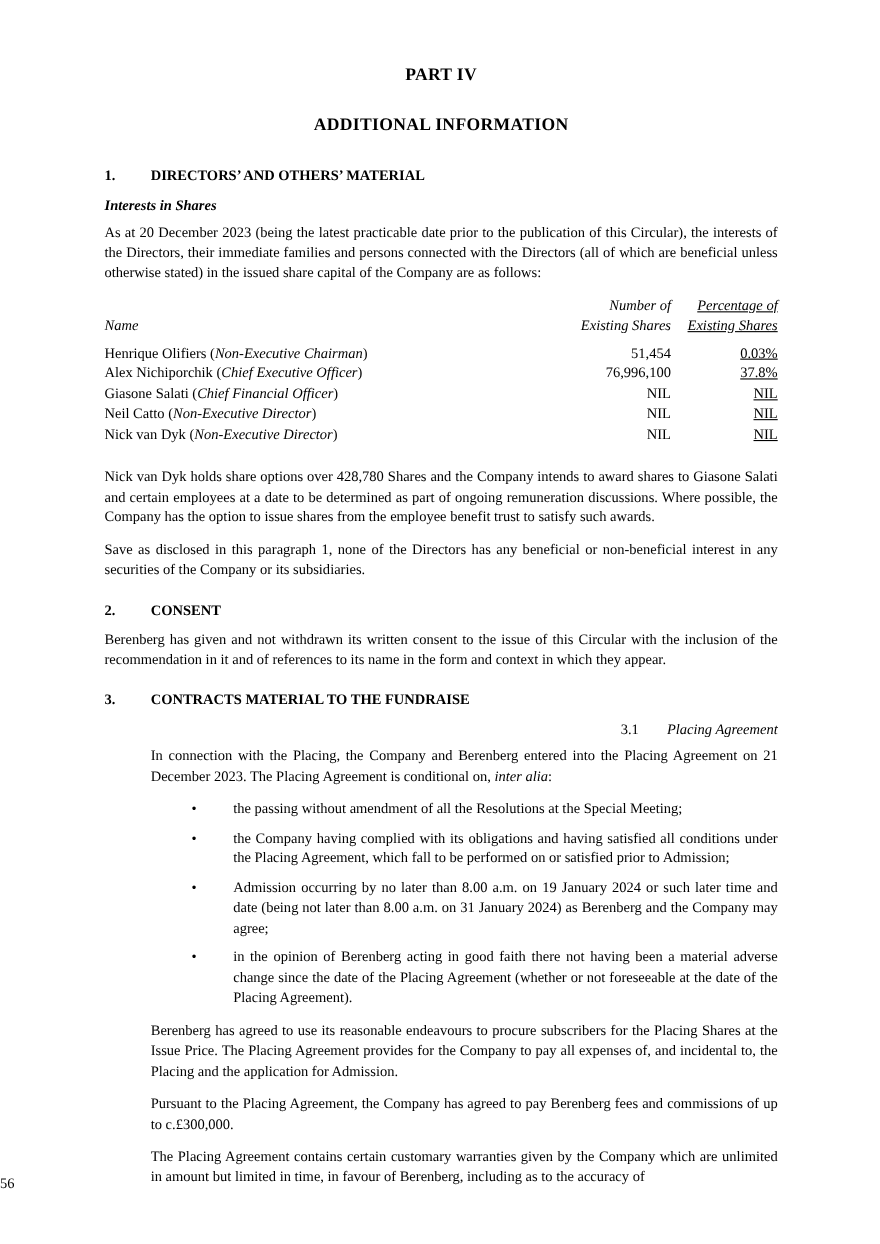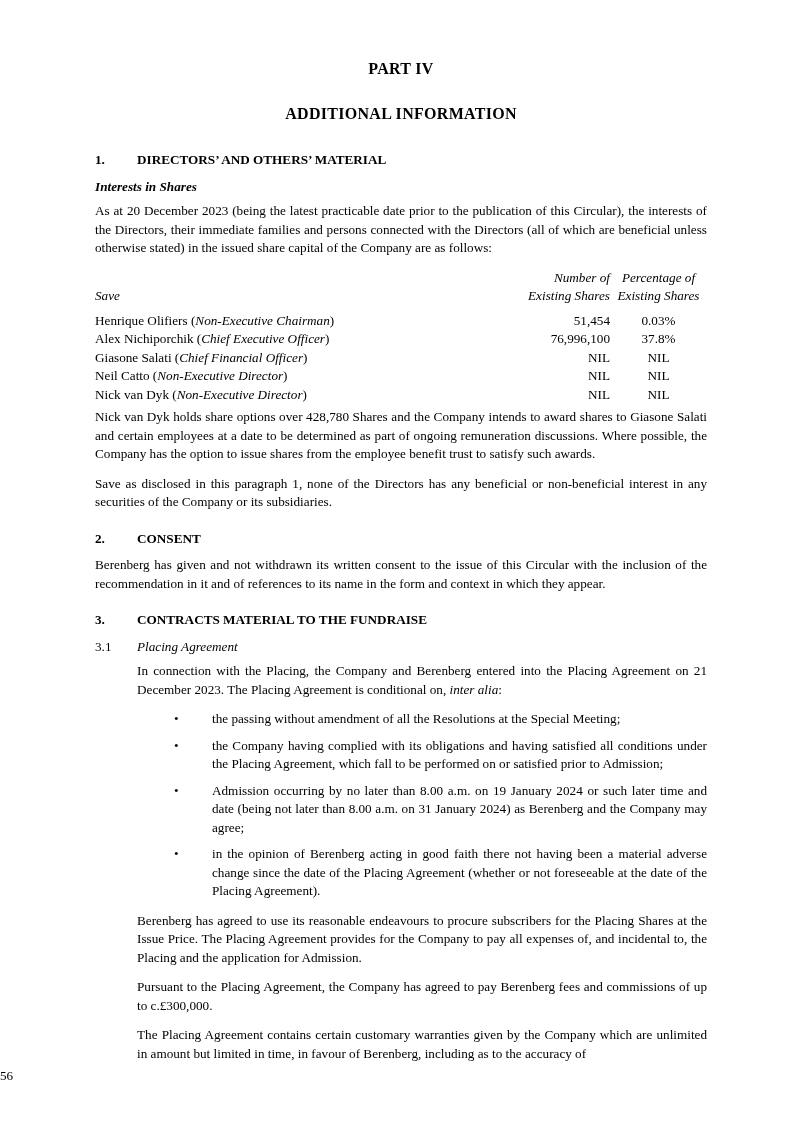--- a/index.html
+++ b/index.html
@@ -34,27 +34,27 @@
   }
   .sec-head.mt { margin-top: 18px; }
   .sec-num { flex: none; width: 42px; }
   .sec-num.plain { font-weight: normal; }
   .sub-head-ital { font-weight: normal; font-style: italic; }
 
   p.body { text-align: justify; margin-bottom: 11px; }
 
   .sub-ital-bold { font-weight: bold; font-style: italic; margin-bottom: 6px; }
 
-  .tbl { margin: 2px 0 4px 0; }
+  .tbl { margin: 2px 0 20px 0; }
   .tbl-hdr { display: flex; font-style: italic; }
   .tbl-hdr.second { margin-bottom: 6px; }
   .tbl-row { display: flex; }
   .t-name  { flex: 1 1 auto; }
   .t-shares { flex: none; width: 122px; text-align: right; }
-  .t-pct    { flex: none; width: 97px;  text-align: center; }
+  .t-pct    { flex: none; width: 97px;  text-align: right; text-decoration: underline; }
 
   .sub-content { margin-left: 42px; }
 
   .bullet { display: flex; margin-bottom: 8px; }
   .bullet.last { margin-bottom: 11px; }
   .bullet-marker { flex: none; width: 75px; padding-left: 37px; }
   .bullet-text { flex: 1 1 auto; text-align: justify; }
 
   .page-num {
     position: absolute;
@@ -81,21 +81,21 @@
 
   <p class="body">As at 20 December 2023 (being the latest practicable date prior to the publication of this Circular), the interests of the Directors, their immediate families and persons connected with the Directors (all of which are beneficial unless otherwise stated) in the issued share capital of the Company are as follows:</p>
 
   <div class="tbl">
     <div class="tbl-hdr">
       <div class="t-name"></div>
       <div class="t-shares">Number of</div>
       <div class="t-pct">Percentage of</div>
     </div>
     <div class="tbl-hdr second">
-      <div class="t-name">Save</div>
+      <div class="t-name">Name</div>
       <div class="t-shares">Existing Shares</div>
       <div class="t-pct">Existing Shares</div>
     </div>
 
     <div class="tbl-row">
       <div class="t-name"><span>Henrique Olifiers (</span><i>Non-Executive Chairman</i><span>)</span></div>
       <div class="t-shares">51,454</div>
       <div class="t-pct">0.03%</div>
     </div>
     <div class="tbl-row">
@@ -127,21 +127,21 @@
     <span class="sec-num">2.</span>
     <span>CONSENT</span>
   </div>
   <p class="body">Berenberg has given and not withdrawn its written consent to the issue of this Circular with the inclusion of the recommendation in it and of references to its name in the form and context in which they appear.</p>
 
   <div class="sec-head mt">
     <span class="sec-num">3.</span>
     <span>CONTRACTS MATERIAL TO THE FUNDRAISE</span>
   </div>
 
-  <div class="sec-head" style="margin-bottom:6px;">
+  <div class="sec-head" style="margin-bottom:6px;justify-content:flex-end;">
     <span class="sec-num plain">3.1</span>
     <span class="sub-head-ital">Placing Agreement</span>
   </div>
 
   <div class="sub-content">
     <p class="body"><span>In connection with the Placing, the Company and Berenberg entered into the Placing Agreement on 21 December 2023. The Placing Agreement is conditional on, </span><i>inter alia</i><span>:</span></p>
 
     <div class="bullet">
       <span class="bullet-marker">•</span>
       <span class="bullet-text">the passing without amendment of all the Resolutions at the Special Meeting;</span>

